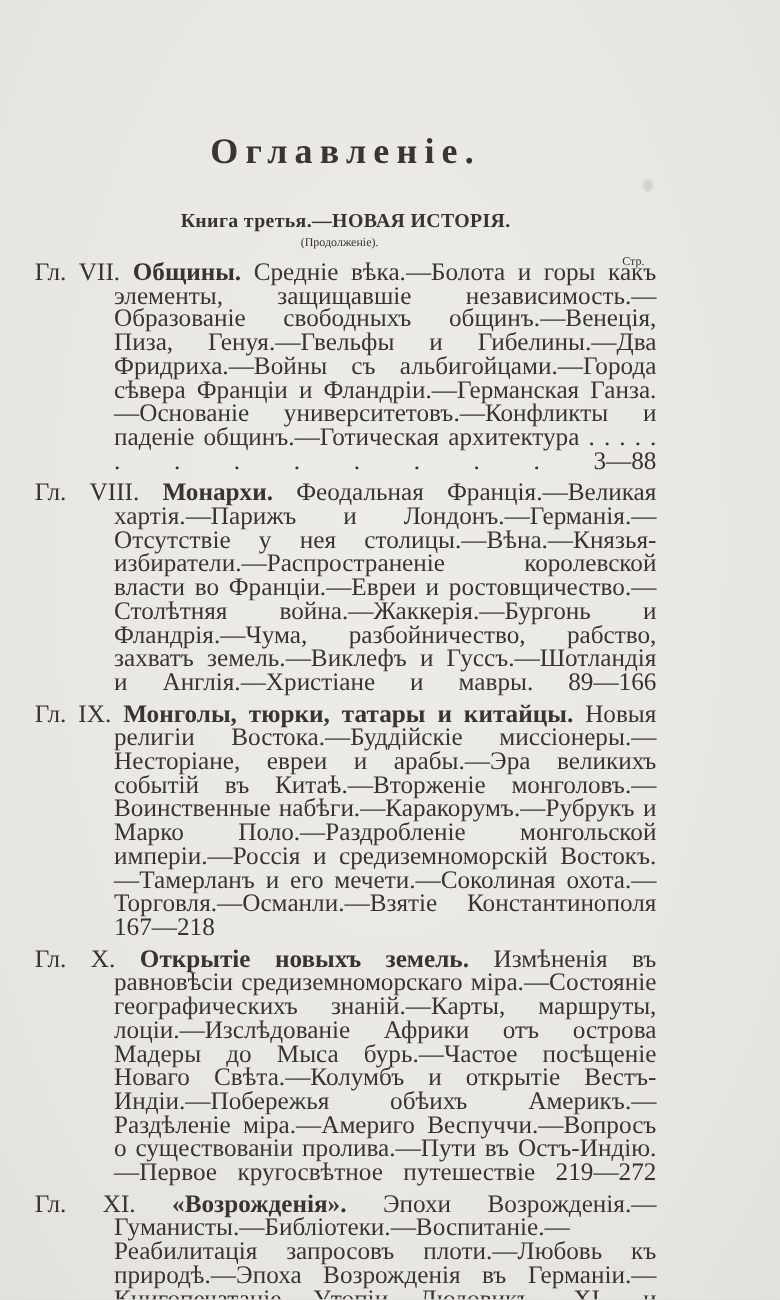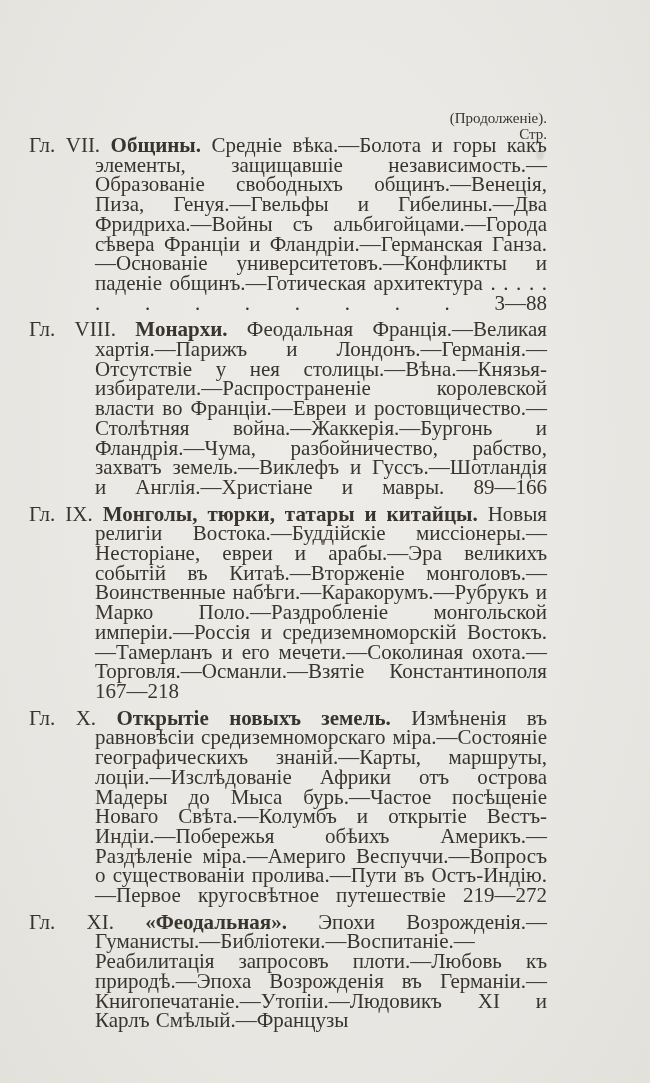--- a/index.html
+++ b/index.html
@@ -30,23 +30,23 @@
   }
   .book-heading {
     margin: 0 0 3px 0;
     text-align: center;
     font-size: 16.5px;
     font-weight: bold;
     letter-spacing: 0.3px;
   }
   .subrow {
     position: relative;
-    text-align: right;
-    font-size: 15px;
-    margin: 0 0 9px 0;
+    text-align: center;
+    font-size: 10px;
+    margin: 0 10px 9px 0;
   }
   .col-label {
     position: absolute;
     right: 0; top: 16px;
   }
   .entries { }
   .entry {
     margin: 0 0 7px 0;
     font-size: 21px;
     line-height: 19.7px;
@@ -67,25 +67,27 @@
     opacity: 0.55;
     filter: blur(1px);
   }
 </style>
 </head>
 <body>
 
 <div class="page">
   <div class="artifact"></div>
   <div class="content">
+    <h1 class="doc-title">Оглавленіе.</h1>
+    <div class="book-heading">Книга третья.—НОВАЯ ИСТОРІЯ.</div>
     <div class="subrow">
       <span>(Продолженіе).</span>
       <span class="col-label">Стр.</span>
     </div>
     <div class="entries">
         <p class="entry has-pages"><span class="entry-label">Гл. VII. </span><span class="entry-title">Общины. </span><span class="entry-text">Средніе вѣка.—Болота и горы какъ элементы, защищавшіе независимость.—Образованіе свободныхъ общинъ.—Венеція, Пиза, Генуя.—Гвельфы и Гибелины.—Два Фридриха.—Войны съ альбигойцами.—Города сѣвера Франціи и Фландріи.—Германская Ганза.—Основаніе университетовъ.—Конфликты и паденіе общинъ.—Готическая архитектура</span><span class="entry-leader"> . . . . . . . . . . . . .</span><span class="entry-pages"> 3—88</span></p>
         <p class="entry has-pages"><span class="entry-label">Гл. VIII. </span><span class="entry-title">Монархи. </span><span class="entry-text">Феодальная Франція.—Великая хартія.—Парижъ и Лондонъ.—Германія.—Отсутствіе у нея столицы.—Вѣна.—Князья-избиратели.—Распространеніе королевской власти во Франціи.—Евреи и ростовщичество.—Столѣтняя война.—Жаккерія.—Бургонь и Фландрія.—Чума, разбойничество, рабство, захватъ земель.—Виклефъ и Гуссъ.—Шотландія и Англія.—Христіане и мавры.</span><span class="entry-pages"> 89—166</span></p>
         <p class="entry has-pages"><span class="entry-label">Гл. IX. </span><span class="entry-title">Монголы, тюрки, татары и китайцы. </span><span class="entry-text">Новыя религіи Востока.—Буддійскіе миссіонеры.—Несторіане, евреи и арабы.—Эра великихъ событій въ Китаѣ.—Вторженіе монголовъ.—Воинственные набѣги.—Каракорумъ.—Рубрукъ и Марко Поло.—Раздробленіе монгольской имперіи.—Россія и средиземноморскій Востокъ.—Тамерланъ и его мечети.—Соколиная охота.—Торговля.—Османли.—Взятіе Константинополя</span><span class="entry-pages"> 167—218</span></p>
         <p class="entry has-pages"><span class="entry-label">Гл. X. </span><span class="entry-title">Открытіе новыхъ земель. </span><span class="entry-text">Измѣненія въ равновѣсіи средиземноморскаго міра.—Состояніе географическихъ знаній.—Карты, маршруты, лоціи.—Изслѣдованіе Африки отъ острова Мадеры до Мыса бурь.—Частое посѣщеніе Новаго Свѣта.—Колумбъ и открытіе Вестъ-Индіи.—Побережья обѣихъ Америкъ.—Раздѣленіе міра.—Америго Веспуччи.—Вопросъ о существованіи пролива.—Пути въ Остъ-Индію.—Первое кругосвѣтное путешествіе</span><span class="entry-pages"> 219—272</span></p>
-        <p class="entry"><span class="entry-label">Гл. XI. </span><span class="entry-title">«Феодальная». </span><span class="entry-text">Эпохи Возрожденія.—Гуманисты.—Библіотеки.—Воспитаніе.—Реабилитація запросовъ плоти.—Любовь къ природѣ.—Эпоха Возрожденія въ Германіи.—Книгопечатаніе.—Утопіи.—Людовикъ XI и Карлъ Смѣлый.—Французы</span></p>
+        <p class="entry"><span class="entry-label">Гл. XI. </span><span class="entry-title">«Возрожденія». </span><span class="entry-text">Эпохи Возрожденія.—Гуманисты.—Библіотеки.—Воспитаніе.—Реабилитація запросовъ плоти.—Любовь къ природѣ.—Эпоха Возрожденія въ Германіи.—Книгопечатаніе.—Утопіи.—Людовикъ XI и Карлъ Смѣлый.—Французы</span></p>
       </div>
   </div>
 </div>
 
 </body></html>

